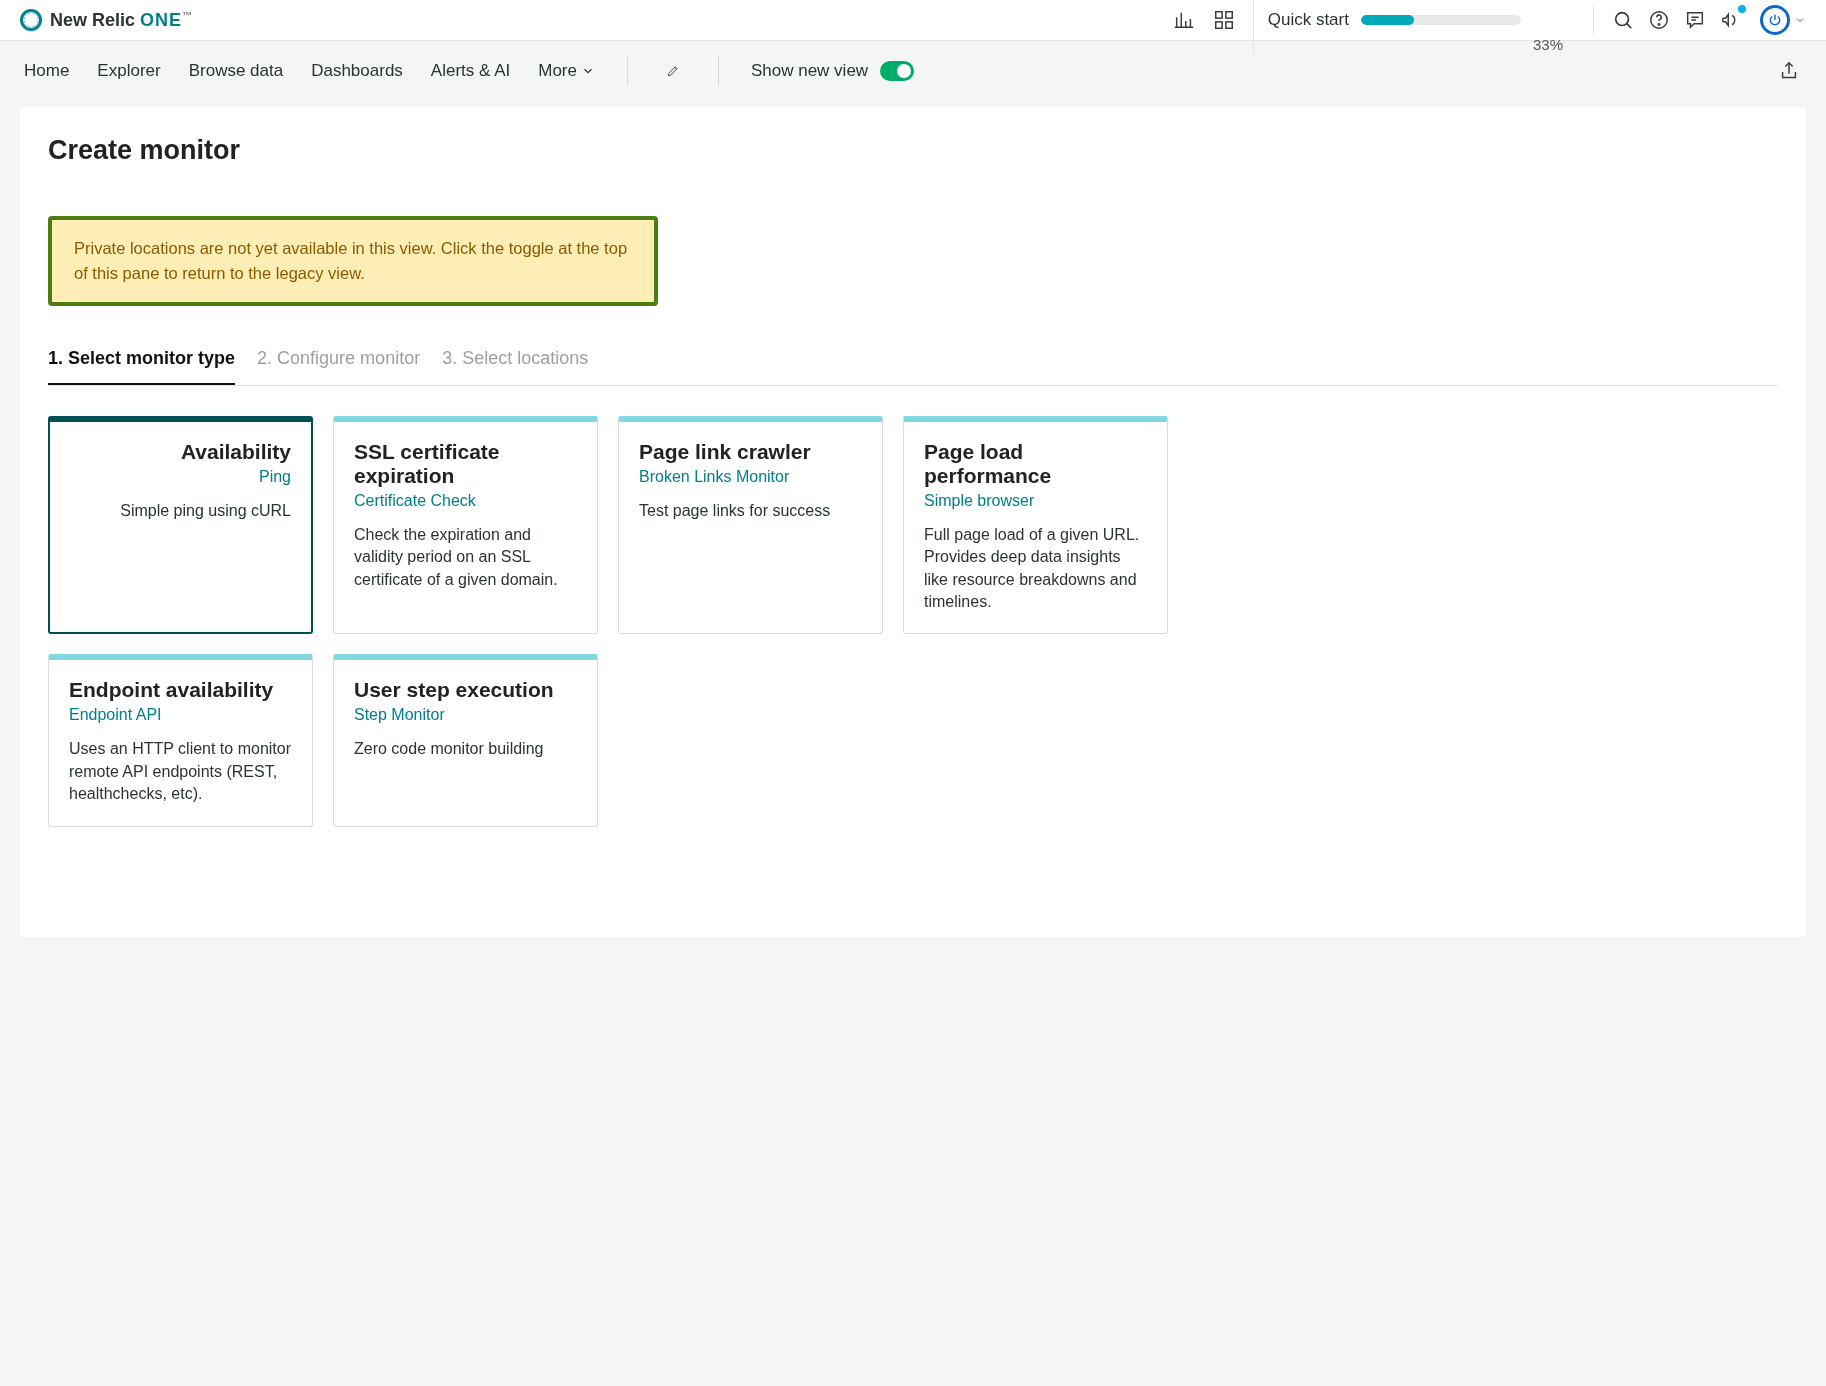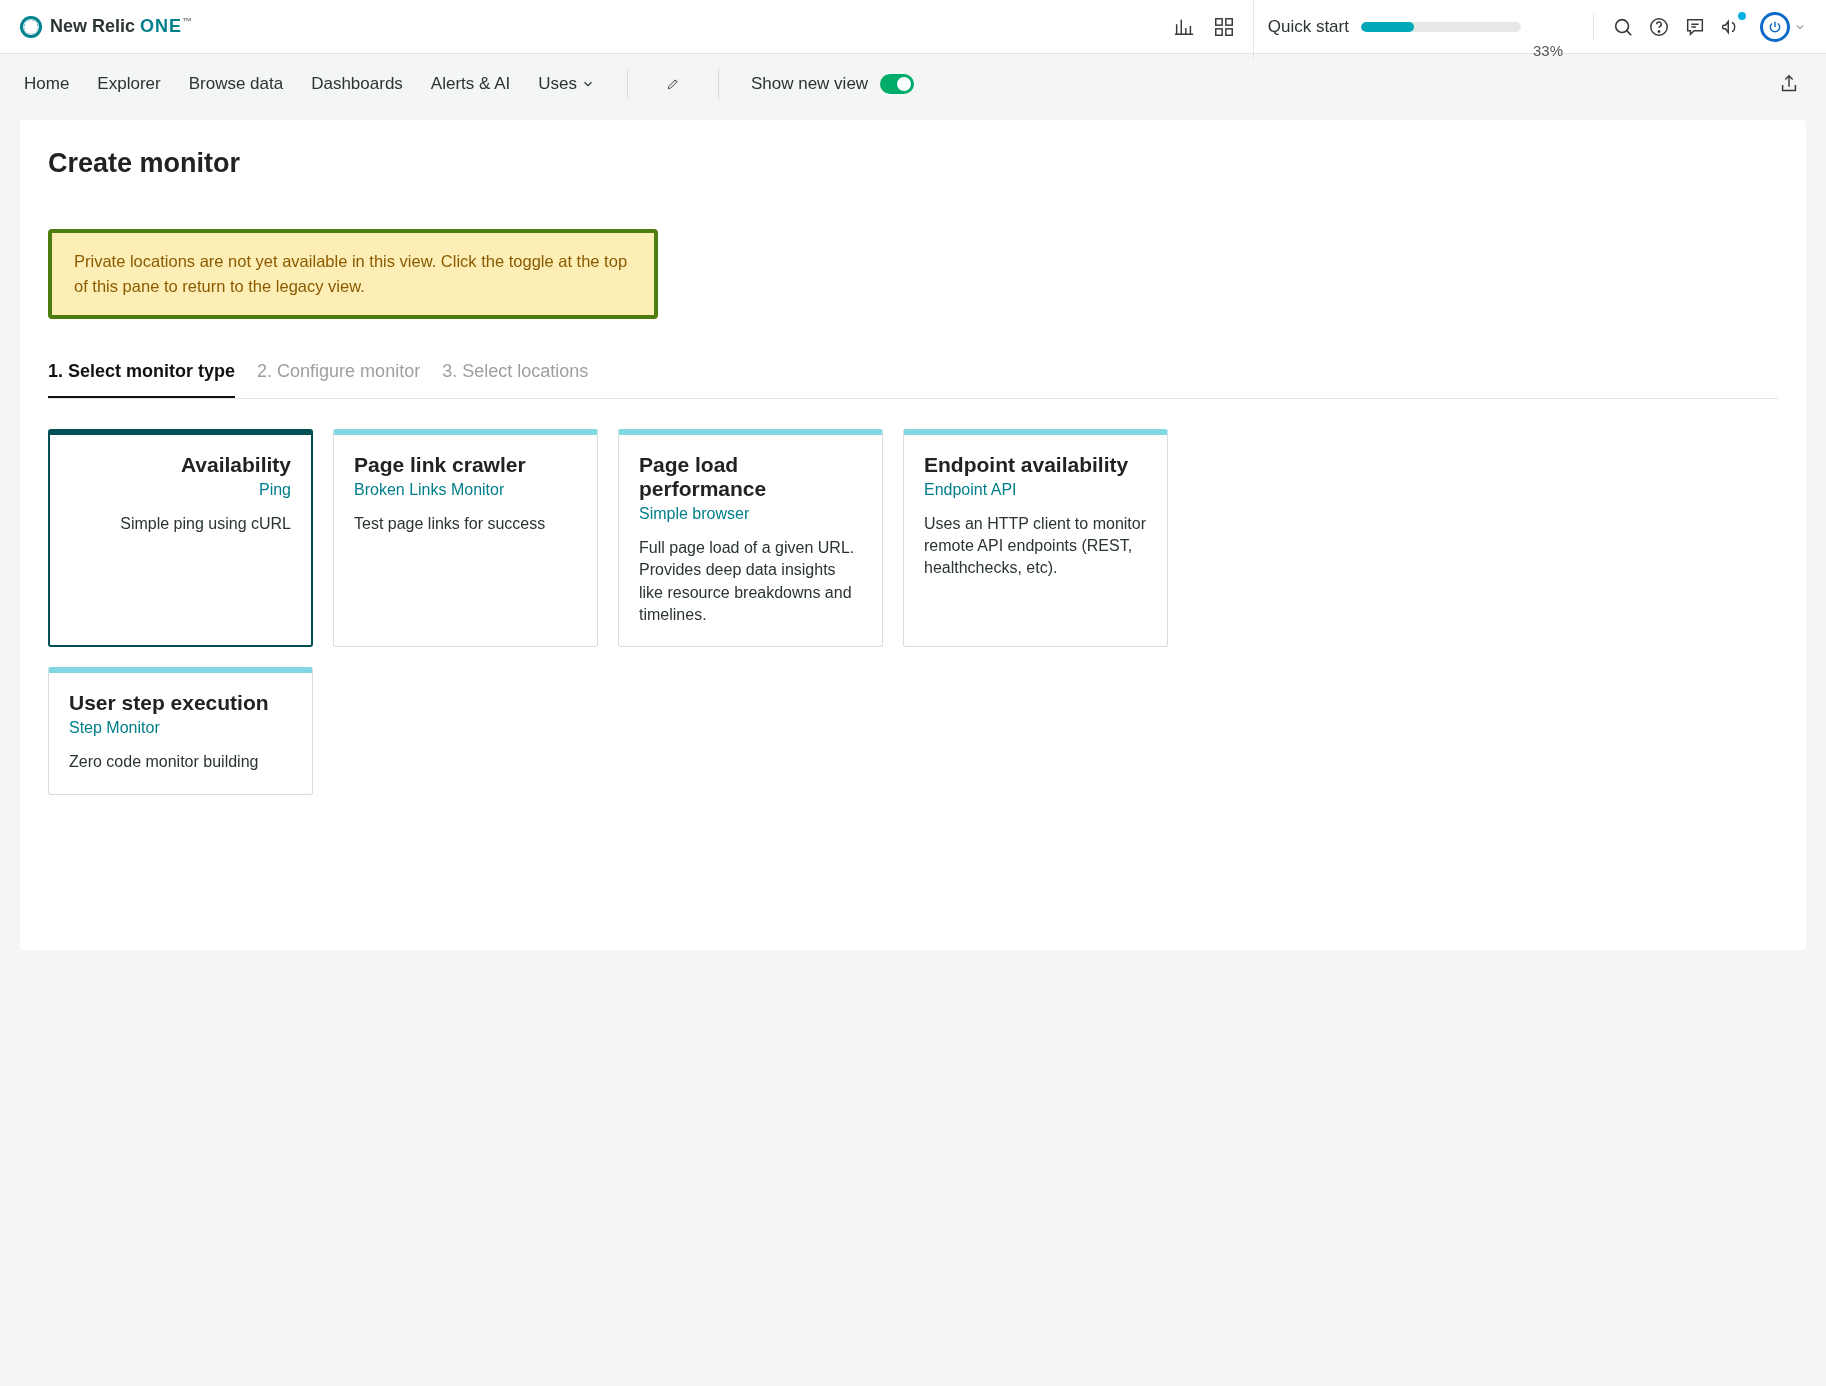--- a/index.html
+++ b/index.html
@@ -10,21 +10,21 @@
       font-size: 14px;
     }
     
     .header {
       background: #fff;
       border-bottom: 1px solid #e3e4e4;
       display: flex;
       align-items: center;
       justify-content: space-between;
       padding: 12px 20px;
-      height: 54px;
+      height: 41px;
     }
     .header-left { display:flex; align-items:center; }
     .logo { display:flex; align-items:center; gap:8px; }
     .logo-mark {
       width:22px; height:22px; border-radius:50%;
       background: radial-gradient(circle at 50% 50%, #00838f 0 45%, rgba(0,131,143,0.15) 46% 100%);
       box-shadow: inset 0 0 0 3px #00838f;
       position:relative;
     }
     .logo-mark::after{
@@ -175,21 +175,21 @@
 </div>
 
 <div class="subnav">
   <div class="subnav-left">
     <span class="nav-link">Home</span>
     <span class="nav-link">Explorer</span>
     <span class="nav-link">Browse data</span>
     <span class="nav-link">Dashboards</span>
     <span class="nav-link">Alerts &amp; AI</span>
     <span class="nav-link nav-more">
-      <span>Uses</span>
+      <span>More</span>
       <svg width="14" height="14" viewBox="0 0 24 24" fill="none" stroke="#2a3434" stroke-width="2">
           <path d="M6 9l6 6 6-6"></path>
         </svg>
     </span>
     <div class="divider-v"></div>
     <div class="pencil icon-btn">
       <svg viewBox="0 0 24 24" width="22" height="22" fill="none" stroke="#2a3434" stroke-width="1.6">
           <path d="M4 20l4-1 11-11-3-3L5 16l-1 4z"></path>
           <path d="M14 5l3 3"></path>
         </svg>
@@ -222,20 +222,25 @@
     <div class="step inactive">3. Select locations</div>
   </div>
 
   <div class="cards">
     <div class="card selected">
       <div class="card-title">Availability</div>
       <div class="card-sub">Ping</div>
       <div class="card-desc">Simple ping using cURL</div>
     </div>
     <div class="card">
+      <div class="card-title">SSL certificate expiration</div>
+      <div class="card-sub">Certificate Check</div>
+      <div class="card-desc">Check the expiration and validity period on an SSL certificate of a given domain.</div>
+    </div>
+    <div class="card">
       <div class="card-title">Page link crawler</div>
       <div class="card-sub">Broken Links Monitor</div>
       <div class="card-desc">Test page links for success</div>
     </div>
     <div class="card">
       <div class="card-title">Page load performance</div>
       <div class="card-sub">Simple browser</div>
       <div class="card-desc">Full page load of a given URL. Provides deep data insights like resource breakdowns and timelines.</div>
     </div>
     <div class="card">

